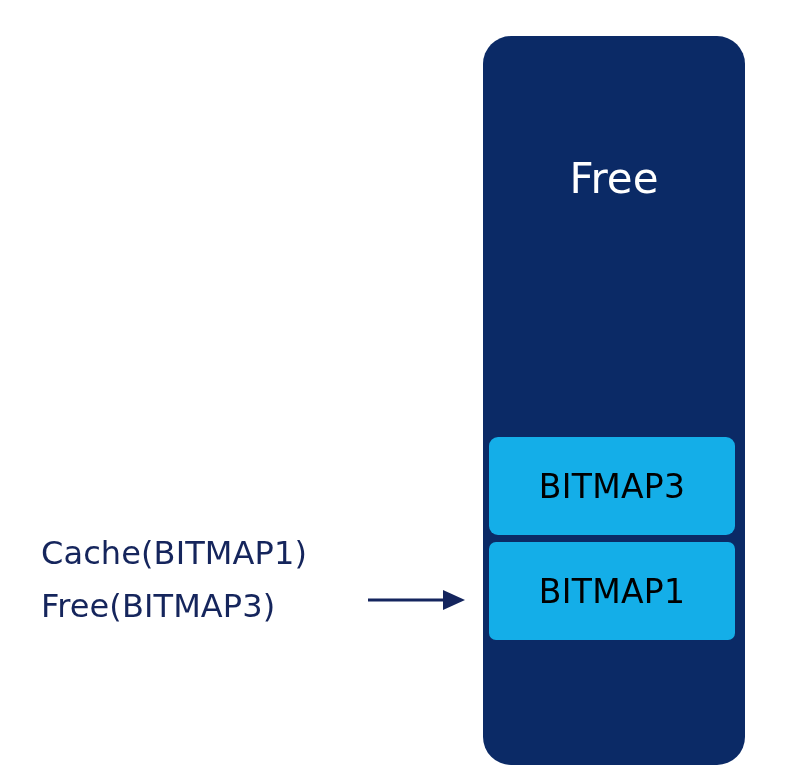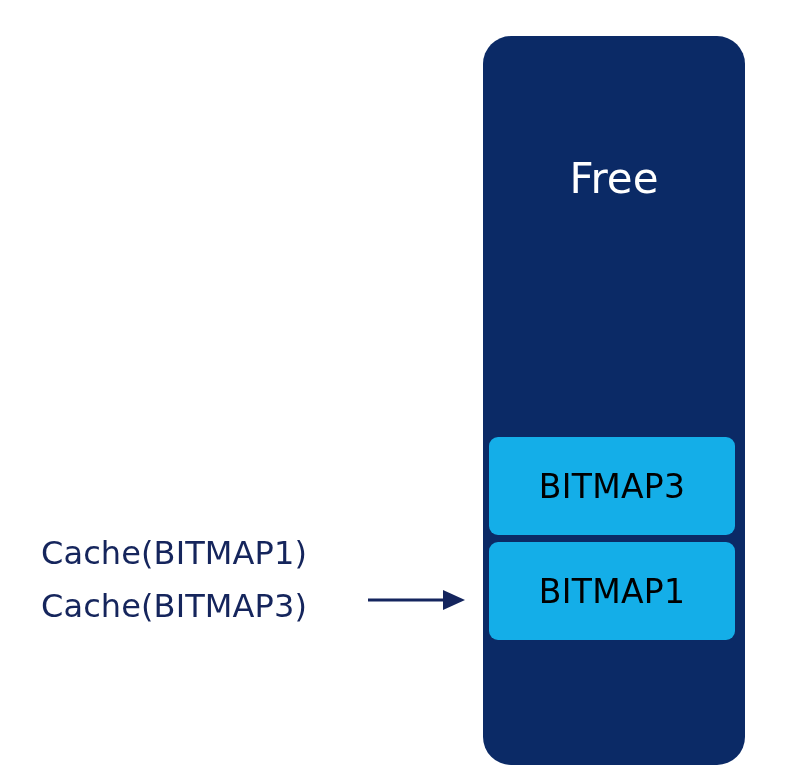--- a/index.html
+++ b/index.html
@@ -90,30 +90,30 @@
     border-radius: 9px;
     display: flex;
     align-items: center;
     justify-content: center;
     color: #000000;
     font-size: 33px;
     letter-spacing: 0.3px;
     box-sizing: border-box;
     margin-bottom: 7px;
   }
-  .bitmap-block:last-child { margin-bottom: 0; }
+  .bitmap-block:last-child { margin-bottom: 0; border-radius: 7px; }
 </style>
 </head>
 <body>
 
 <div id="diagram-canvas">
 
   <div class="call-list">
     <div class="call-line">Cache(BITMAP1)</div>
-    <div class="call-line">Cache(BITMAP3)</div>
+    <div class="call-line">Free(BITMAP3)</div>
   </div>
 
   <div class="arrow-wrap">
     <svg width="105" height="32" viewBox="0 0 105 32" xmlns="http://www.w3.org/2000/svg">
       <line x1="3" y1="16" x2="80" y2="16" stroke="#14255E" stroke-width="3"></line>
       <polygon points="78,6 100,16 78,26" fill="#14255E"></polygon>
     </svg>
   </div>
 
   <div class="cache-container">

